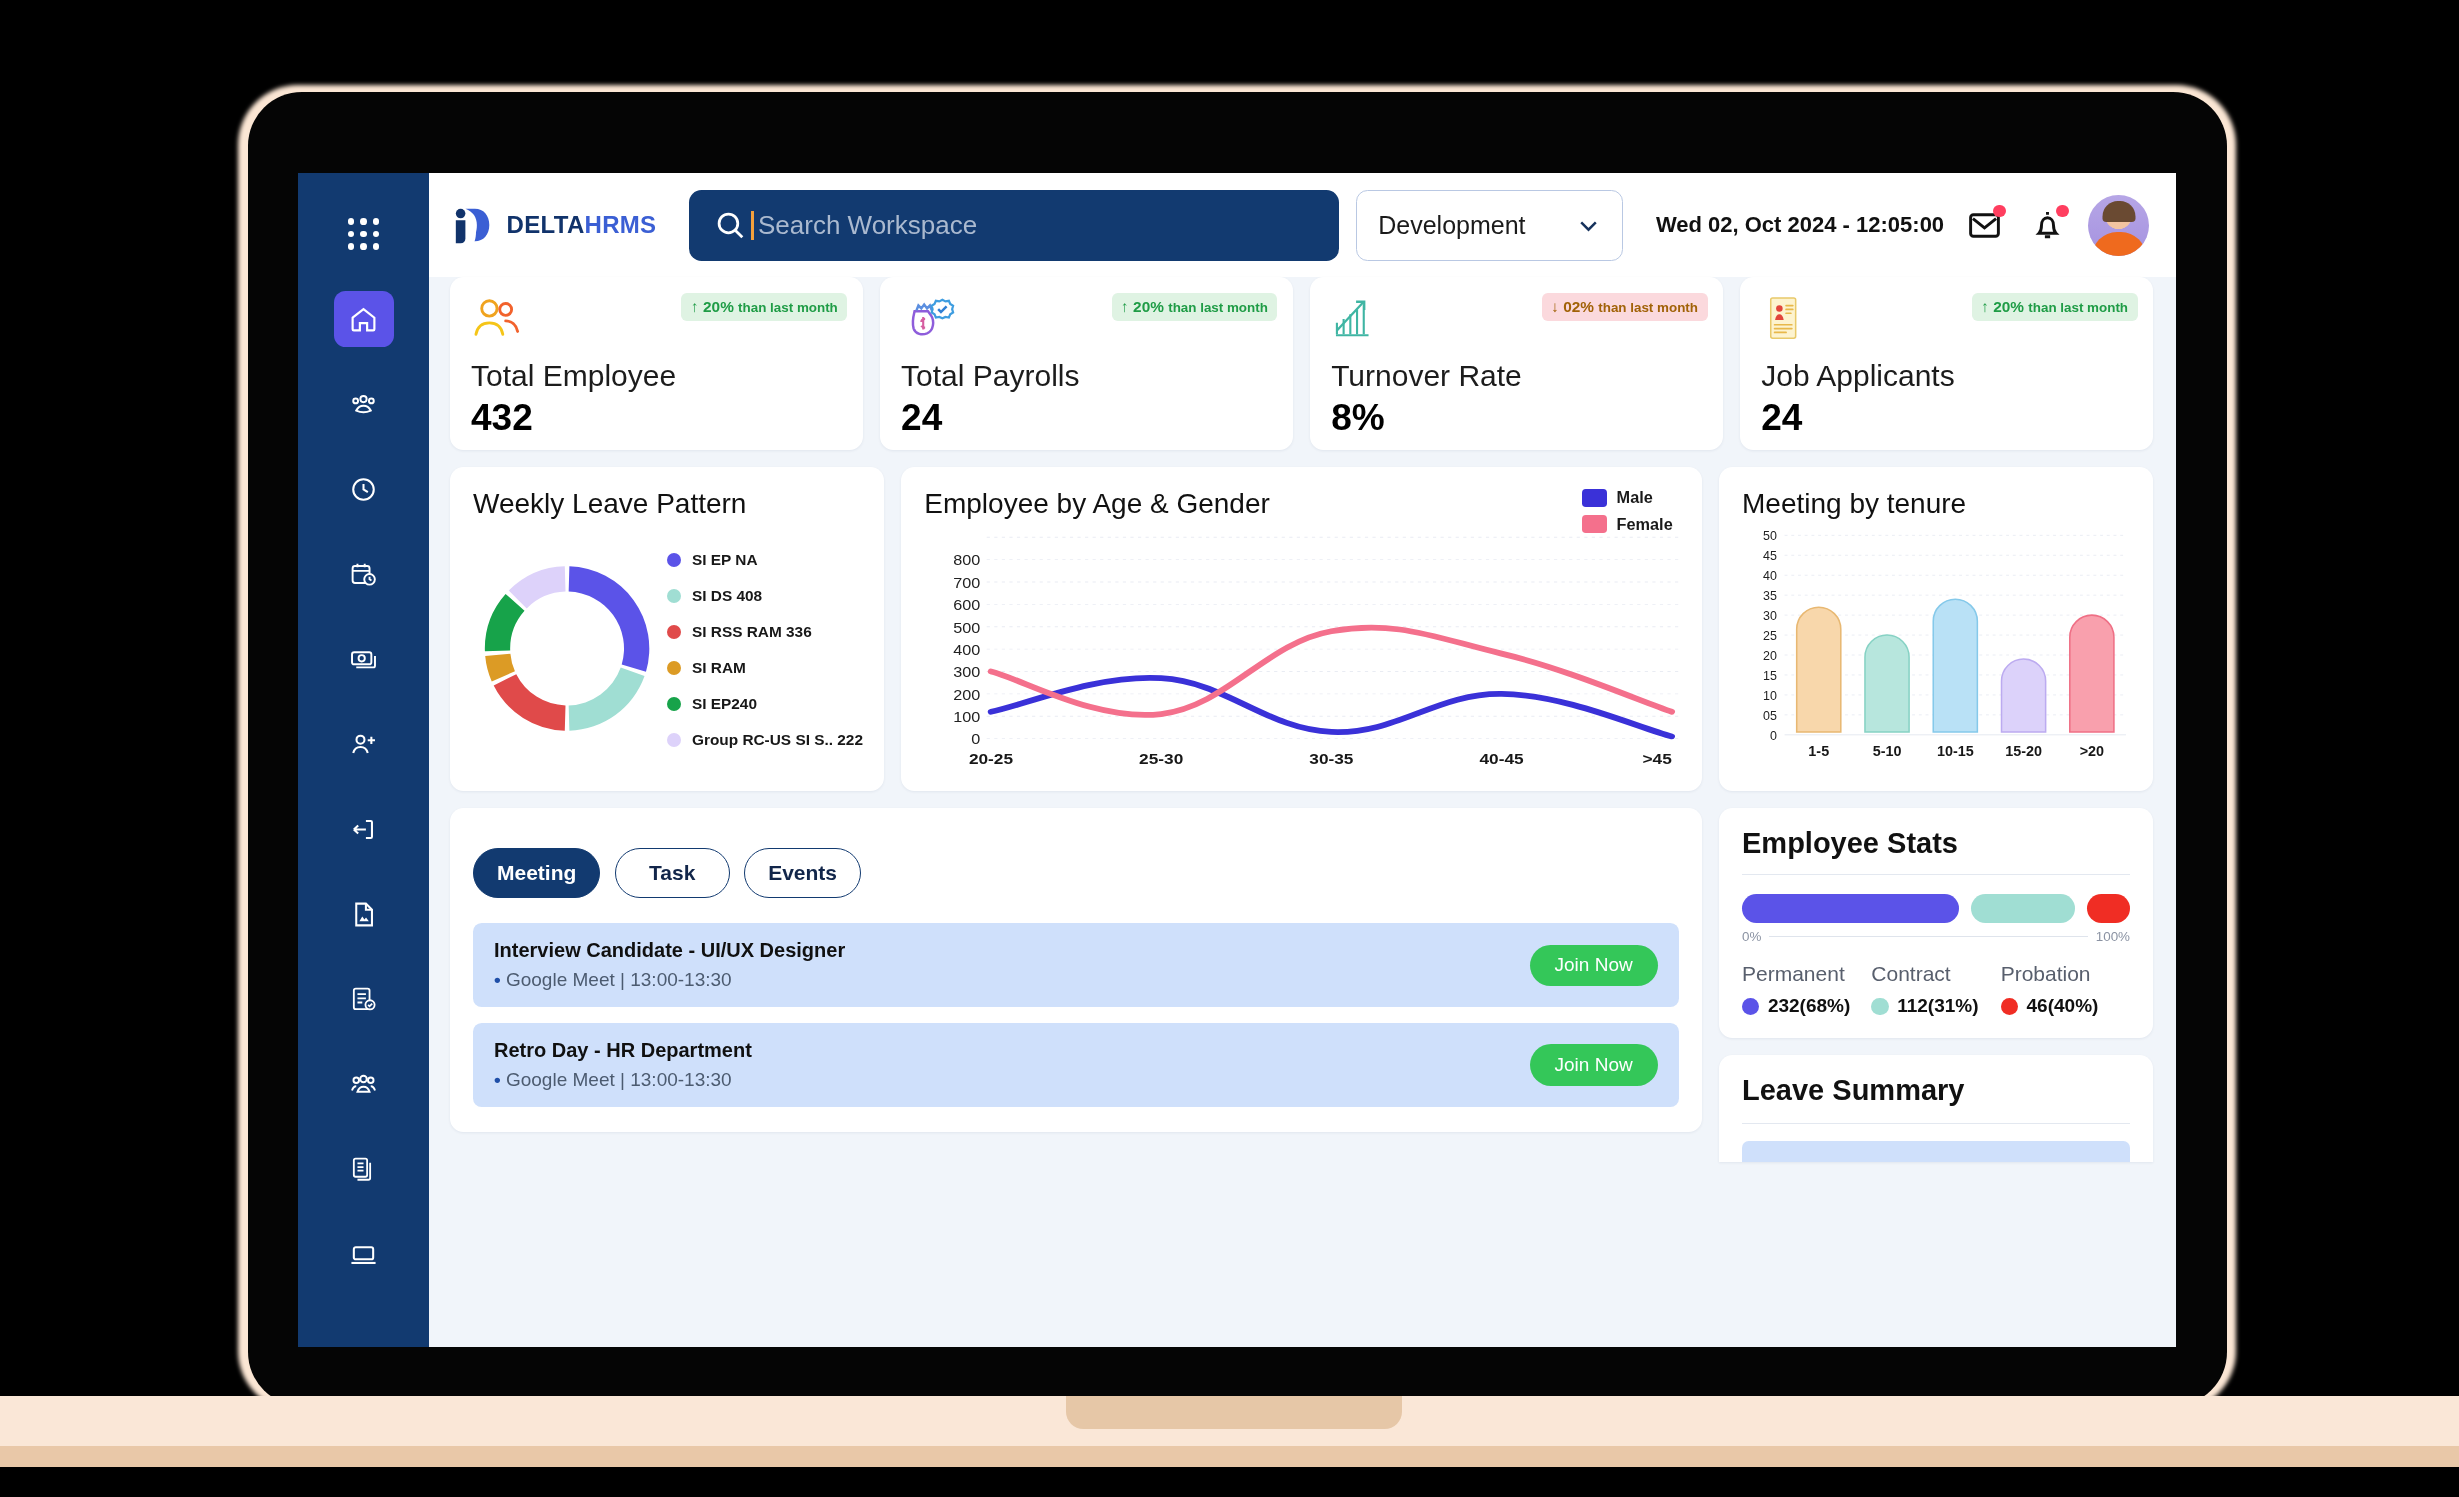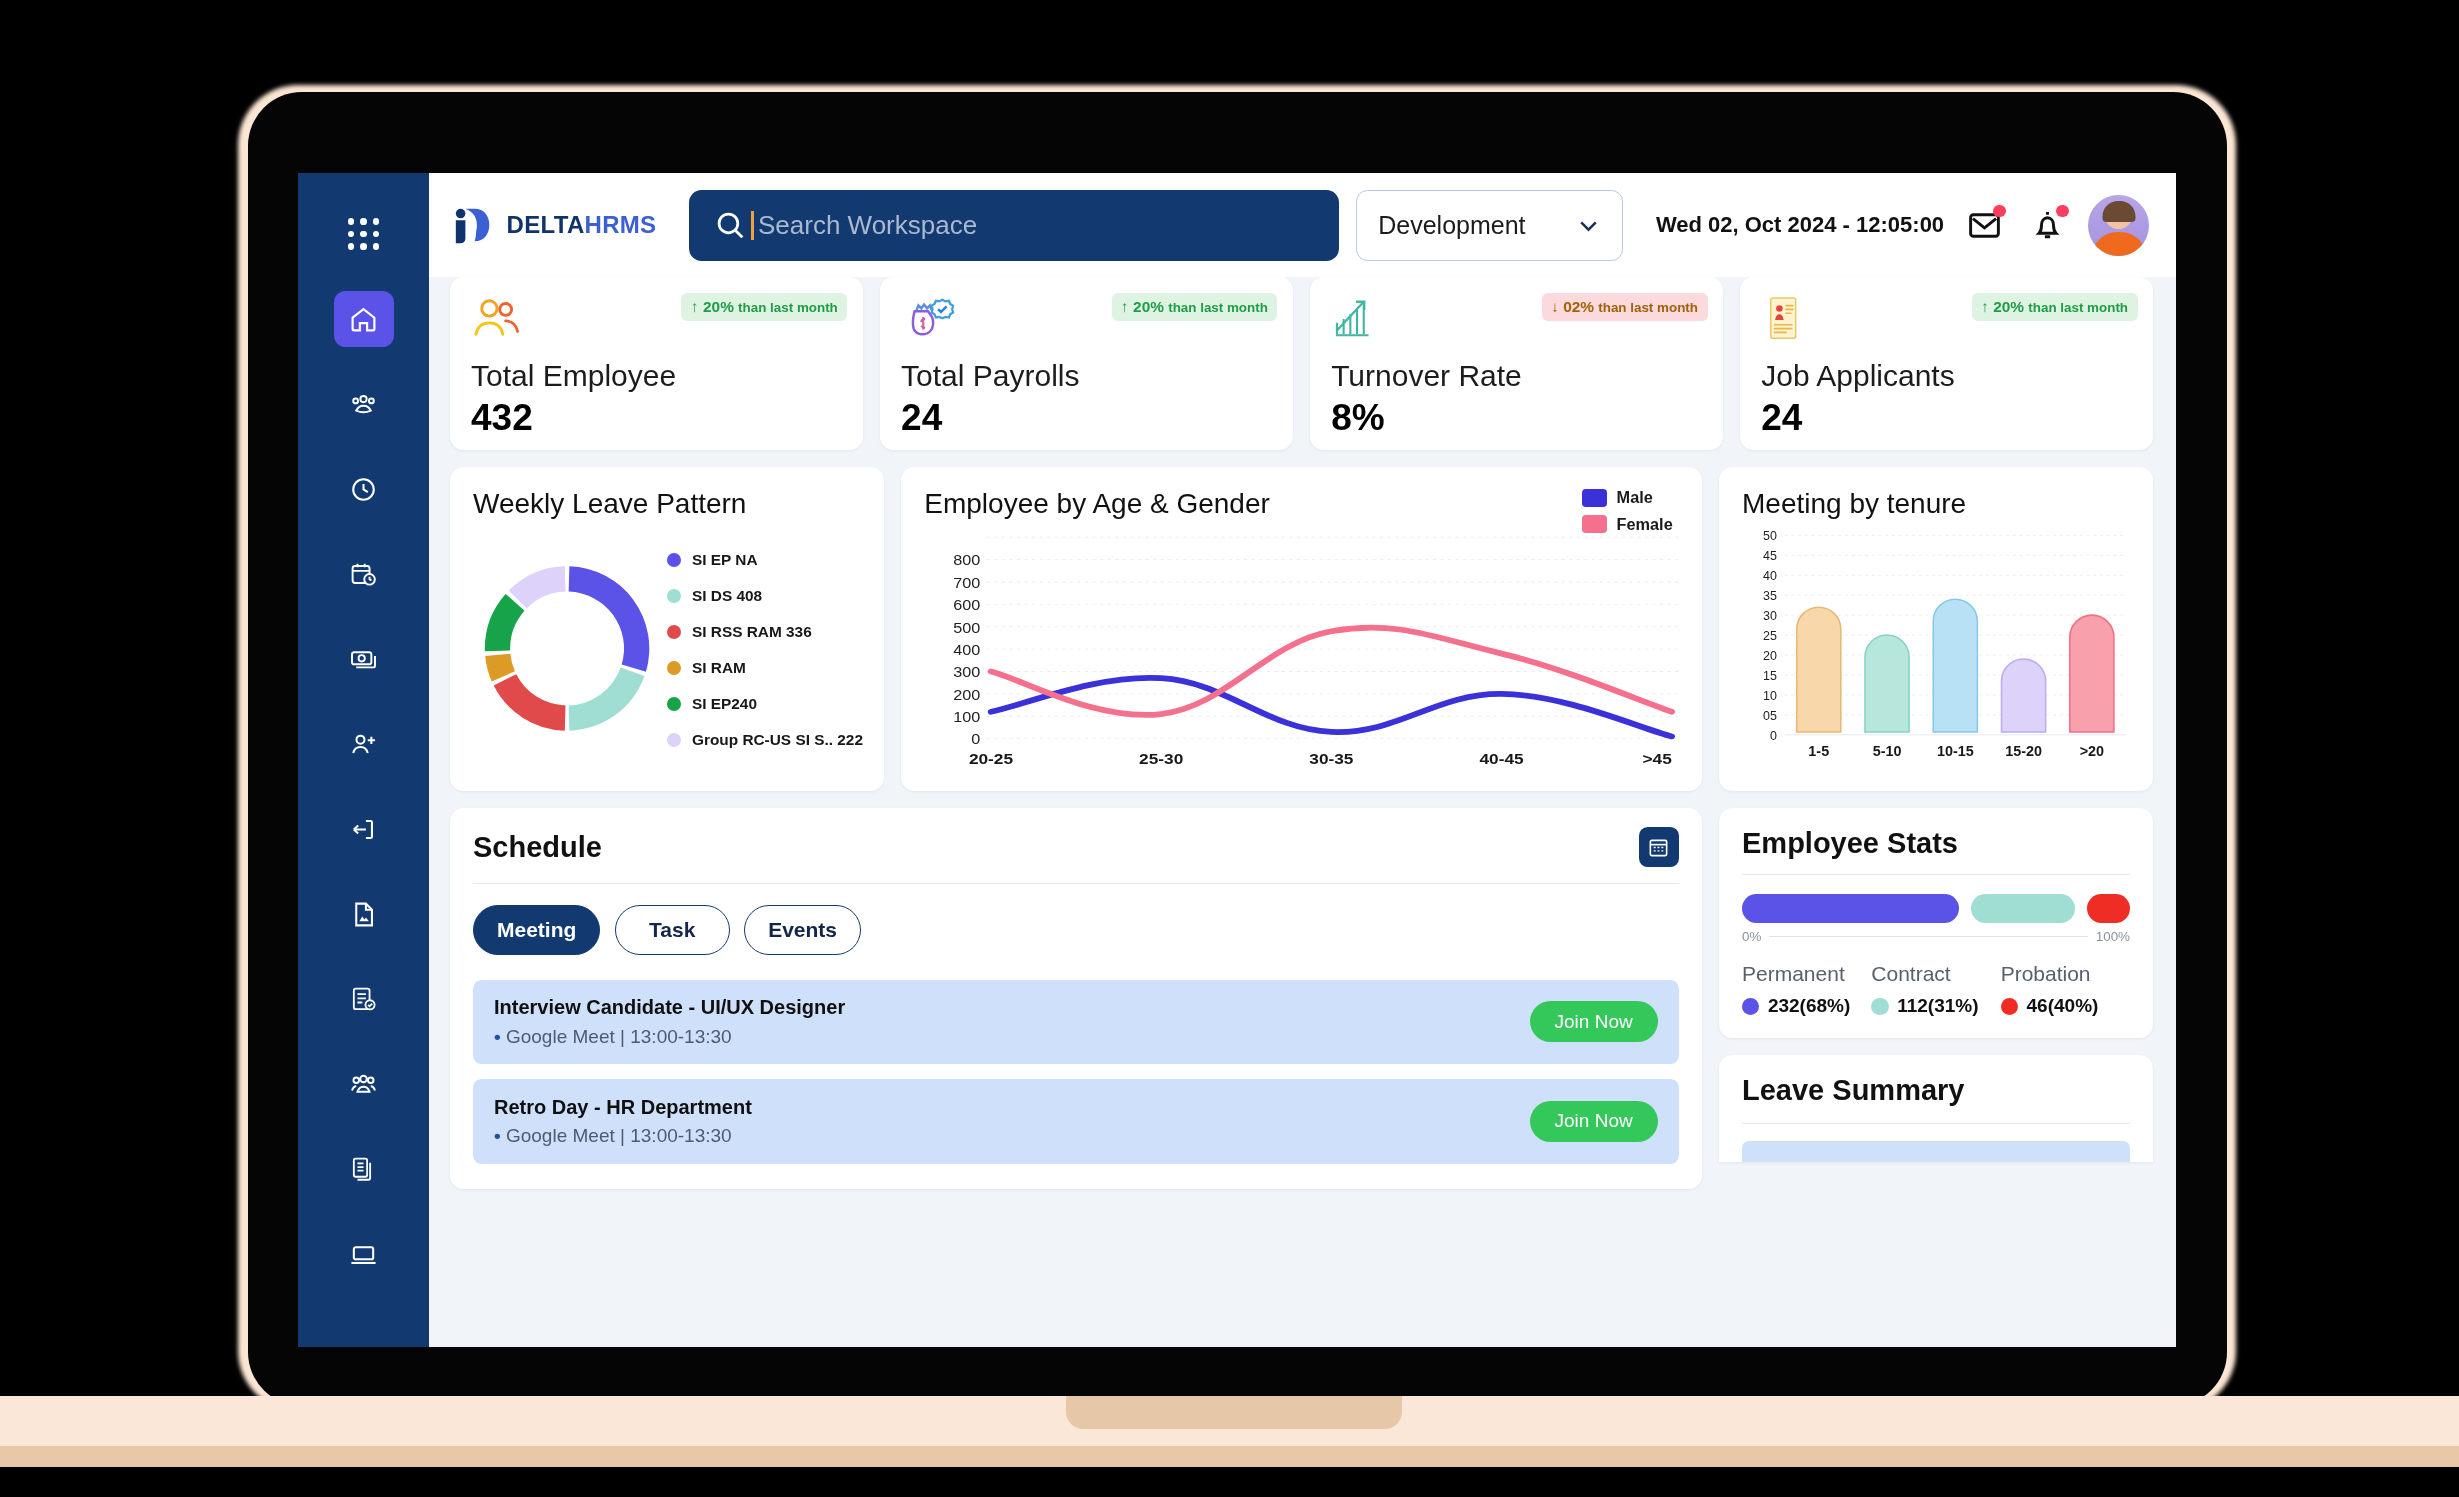--- a/index.html
+++ b/index.html
@@ -522,30 +522,20 @@
               <text x="293.20000000000005" y="246" text-anchor="middle" font-size="15" font-weight="700" fill="#181818">15-20</text>
               <path d="M 341.40000000000003 221 L 341.40000000000003 122.2 A 23 23 0 0 1 387.40000000000003 122.2 L 387.40000000000003 221 Z" fill="#f9a0ad" stroke="#ef6f85" stroke-width="1.6"></path>
               <text x="364.40000000000003" y="246" text-anchor="middle" font-size="15" font-weight="700" fill="#181818">&gt;20</text>
             </svg>
         </div>
       </div>
 
       <div class="bottom-row">
 
         <div class="sched">
-          <div class="sched-head">
-            <div class="sched-title">Schedule</div>
-            <div class="cal-btn">
-              <svg viewBox="0 0 24 24" width="23" height="23" fill="none" stroke="#fff" stroke-width="1.7">
-                <rect x="3.5" y="4.5" width="17" height="16" rx="1.6"></rect>
-                  <path d="M3.5 9h17"></path>
-                <path d="M7 12h2M11 12h2M15 12h2M7 15.5h2M11 15.5h2M15 15.5h2" stroke-width="1.5"></path>
-              </svg>
-            </div>
-          </div>
 
           <div class="tabs">
             <div class="tab active">Meeting</div>
             <div class="tab">Task</div>
             <div class="tab">Events</div>
           </div>
 
           <div class="ev">
             <div>
               <div class="ev-t">Interview Candidate - UI/UX Designer</div>

